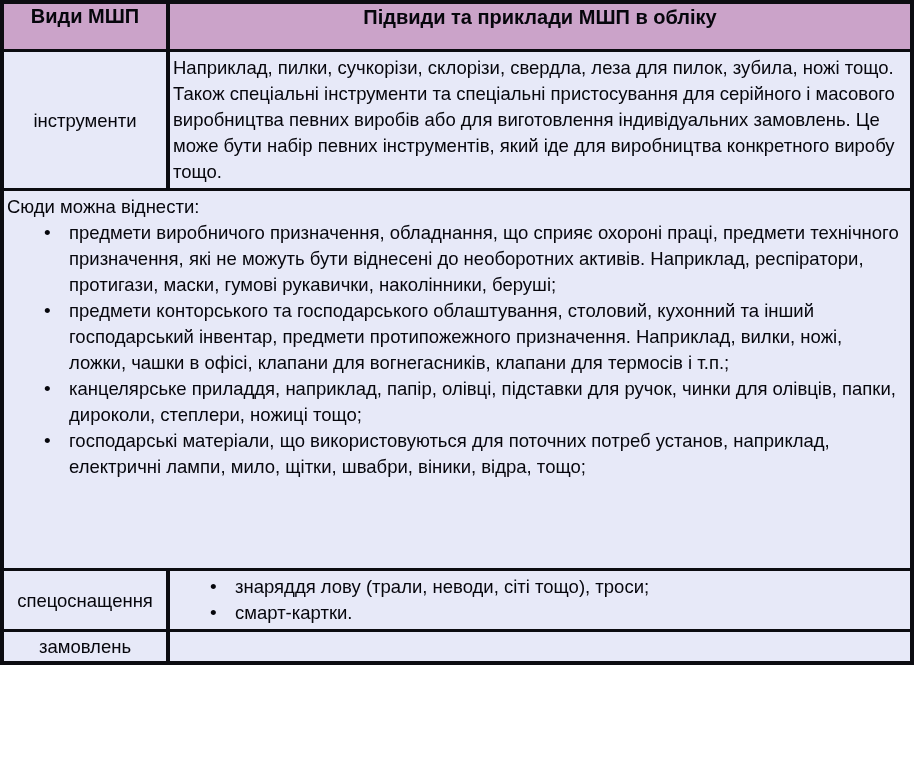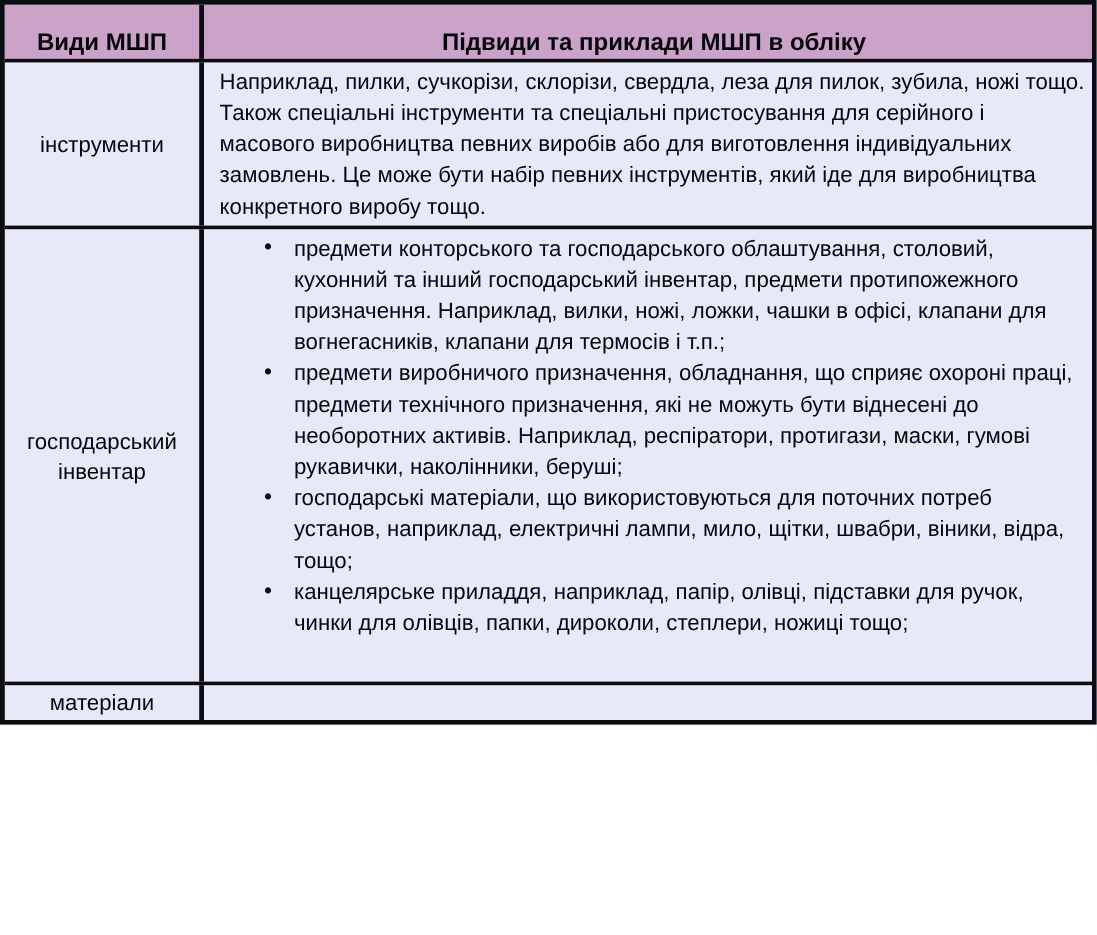--- a/index.html
+++ b/index.html
@@ -17,21 +17,21 @@
     background: #e7e9f8;
   }
 
   .row { display: flex; align-items: stretch; }
   .row + .row { border-top: 3px solid #0c0c11; }
 
   .header-row {
     background: #cba3c9;
     min-height: 45px;
   }
-  .header-row .cell { display: flex; align-items: flex-end; justify-content: center; }
+  .header-row .cell { display: flex; align-items: flex-start; justify-content: center; }
   .header-row .cell span {
     font-weight: bold;
     font-size: 20px;
     text-align: center;
   }
 
   .col-type {
     box-sizing: border-box;
     width: 166px;
     flex: 0 0 166px;
@@ -43,21 +43,20 @@
     padding: 2px 14px;
     font-size: 18.5px;
     line-height: 25px;
   }
   .col-content {
     box-sizing: border-box;
     flex: 1 1 auto;
     padding: 3px 6px 3px 3px;
     font-size: 18.5px;
     line-height: 26px;
-    margin-left: 10px;
   }
 
   .r-instruments   .col-content { min-height: 126px; }
   .r-inventory     .col-content { min-height: 377px; }
   .r-specequip     .col-content { min-height: 47px; }
   .r-specclothes   .col-content { min-height: 76px; }
   .r-other         .col-content { min-height: 44px; }
 
   .para { margin: 0; }
 
@@ -94,36 +93,45 @@
     <div class="row r-instruments">
       <div class="col-type">
         <span>інструменти</span>
       </div>
       <div class="col-content">
         <p class="para">Наприклад, пилки, сучкорізи, склорізи, свердла, леза для пилок, зубила, ножі тощо. Також спеціальні інструменти та спеціальні пристосування для серійного і масового виробництва певних виробів або для виготовлення індивідуальних замовлень. Це може бути набір певних інструментів, який іде для виробництва конкретного виробу тощо.</p>
       </div>
     </div>
 
     <div class="row r-inventory">
-      <div class="col-type">
-        <span>господарський інвентар</span>
-      </div>
       <div class="col-content">
+        <p class="para">Сюди можна віднести:</p>
         <ul class="bullets">
+          <li>предмети виробничого призначення, обладнання, що сприяє охороні праці, предмети технічного призначення, які не можуть бути віднесені до необоротних активів. Наприклад, респіратори, протигази, маски, гумові рукавички, наколінники, беруші;</li>
           <li>предмети конторського та господарського облаштування, столовий, кухонний та інший господарський інвентар, предмети протипожежного призначення. Наприклад, вилки, ножі, ложки, чашки в офісі, клапани для вогнегасників, клапани для термосів і т.п.;</li>
-          <li>предмети виробничого призначення, обладнання, що сприяє охороні праці, предмети технічного призначення, які не можуть бути віднесені до необоротних активів. Наприклад, респіратори, протигази, маски, гумові рукавички, наколінники, беруші;</li>
+          <li>канцелярське приладдя, наприклад, папір, олівці, підставки для ручок, чинки для олівців, папки, дироколи, степлери, ножиці тощо;</li>
           <li>господарські матеріали, що використовуються для поточних потреб установ, наприклад, електричні лампи, мило, щітки, швабри, віники, відра, тощо;</li>
-          <li>канцелярське приладдя, наприклад, папір, олівці, підставки для ручок, чинки для олівців, папки, дироколи, степлери, ножиці тощо;</li>
         </ul>
       </div>
     </div>
 
+    <div class="row r-specequip">
+      <div class="col-type">
+        <span>спецоснащення</span>
+      </div>
+      <div class="col-content">
+        <ul class="bullets">
+          <li>знаряддя лову (трали, неводи, сіті тощо), троси;</li>
+          <li>смарт-картки.</li>
+        </ul>
+      </div>
+    </div>
 
     <div class="row r-specclothes">
       <div class="col-type">
-        <span>матеріали</span>
+        <span>замовлень</span>
       </div>
     </div>
 
 
   </div>
 
 </div>
 
 </body></html>

